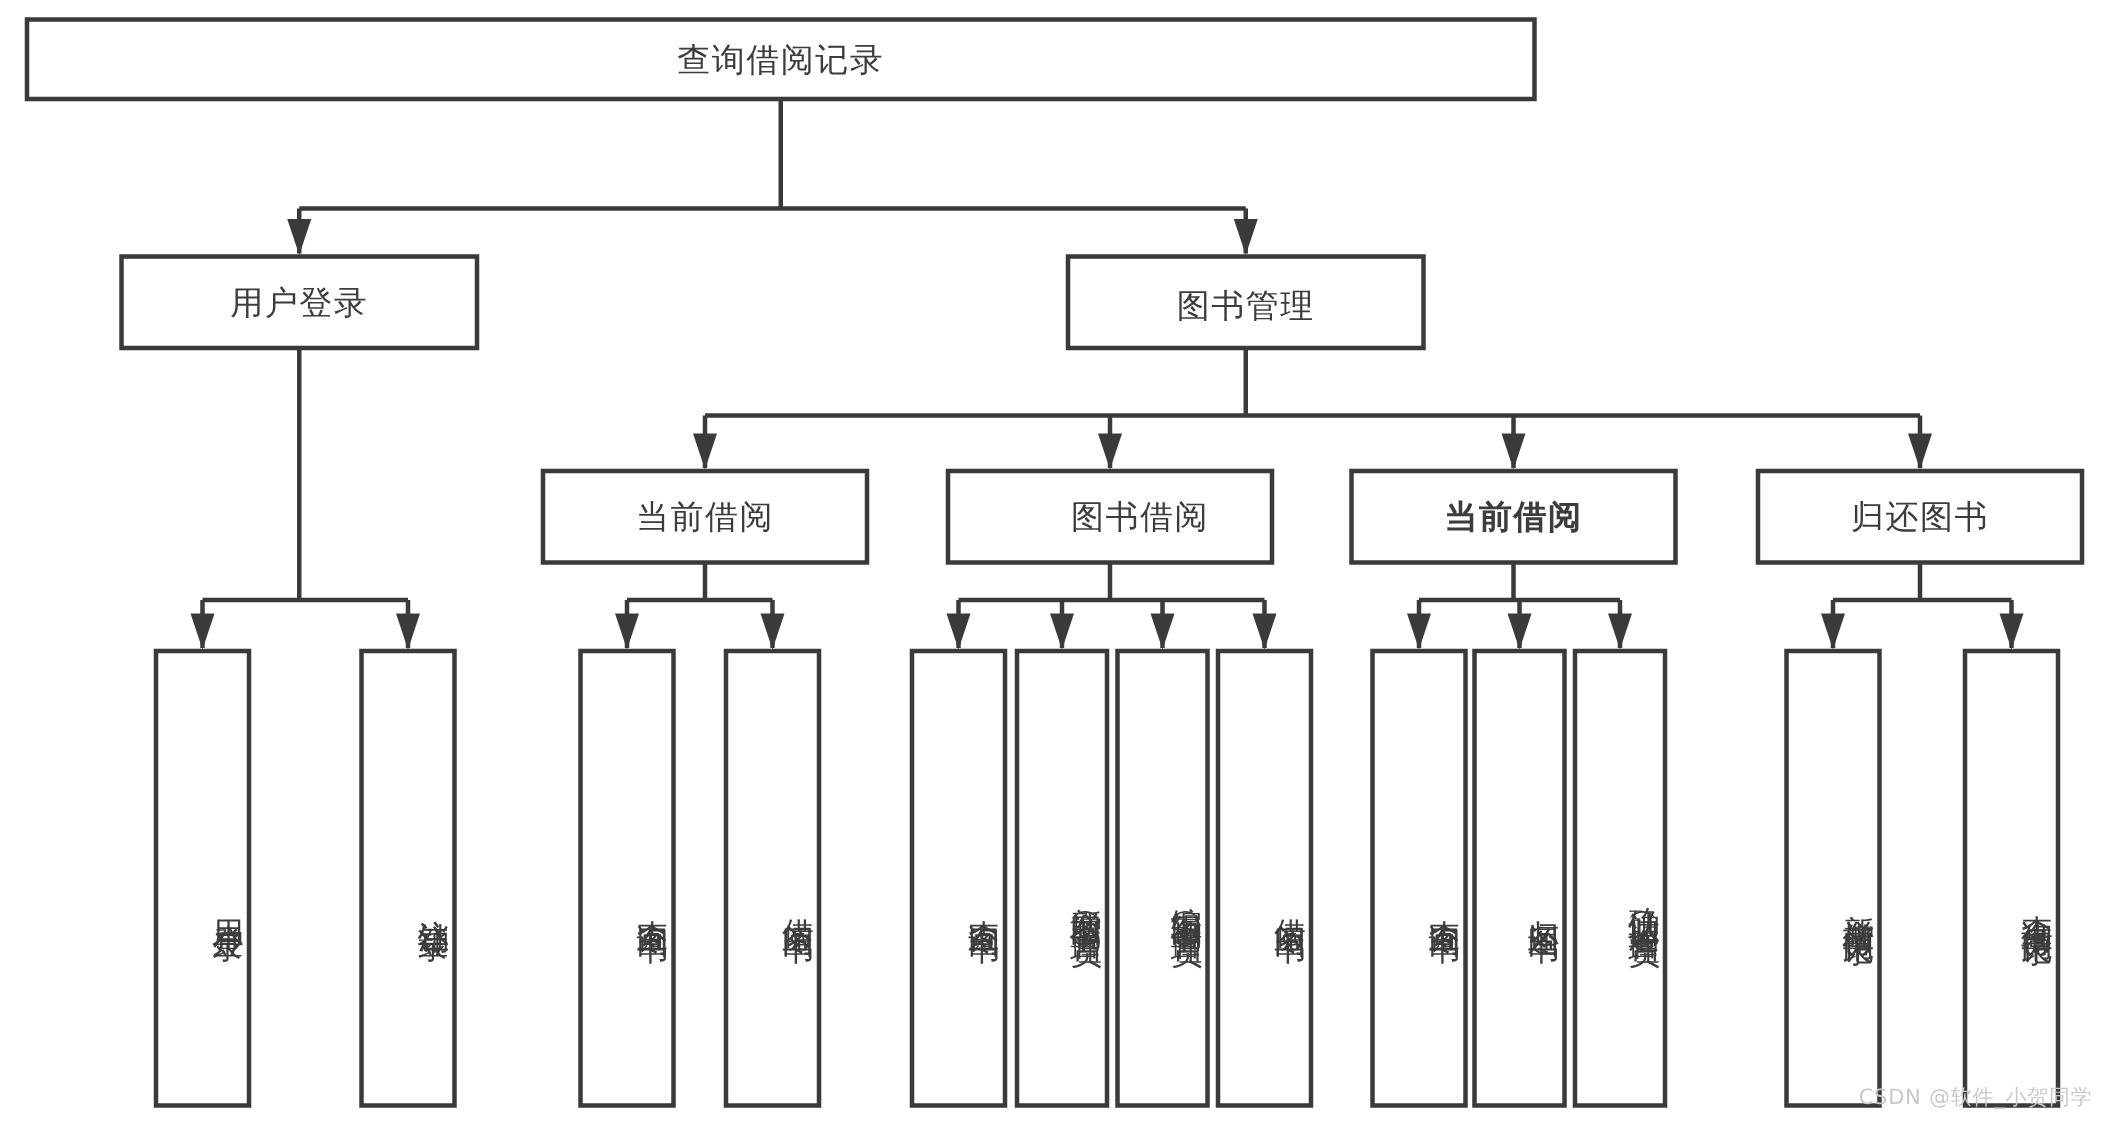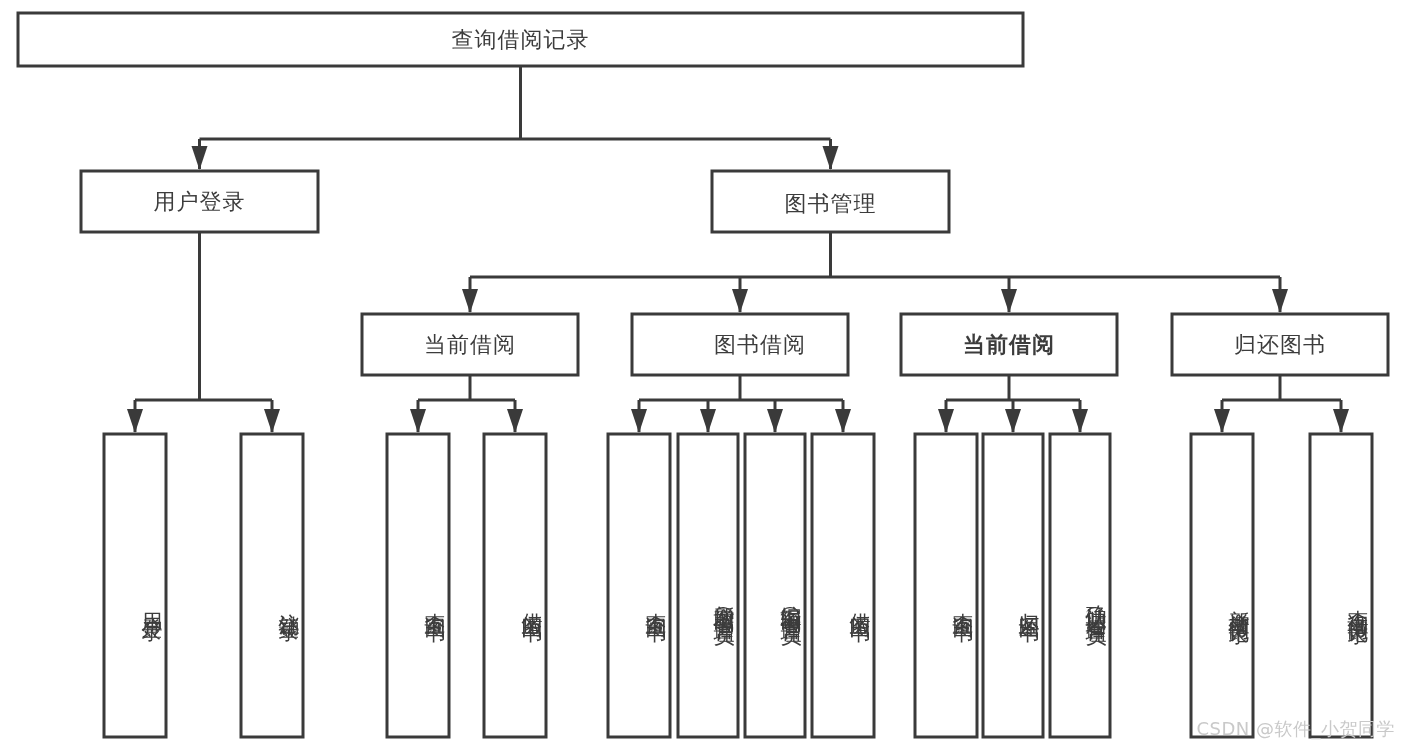--- a/index.html
+++ b/index.html
@@ -64,21 +64,21 @@
     letter-spacing: 3px;
     white-space: nowrap;
     pointer-events: none;
     overflow: hidden;
   }
   .watermark {
     position: absolute;
     right: 10px;
     bottom: 6px;
     color: #c9c9c9;
-    font-size: 18px;
+    font-size: 14px;
     letter-spacing: 0.5px;
     white-space: nowrap;
     pointer-events: none;
   }
 </style>
 </head>
 <body>
 
 <div id="diagram-root">
 

